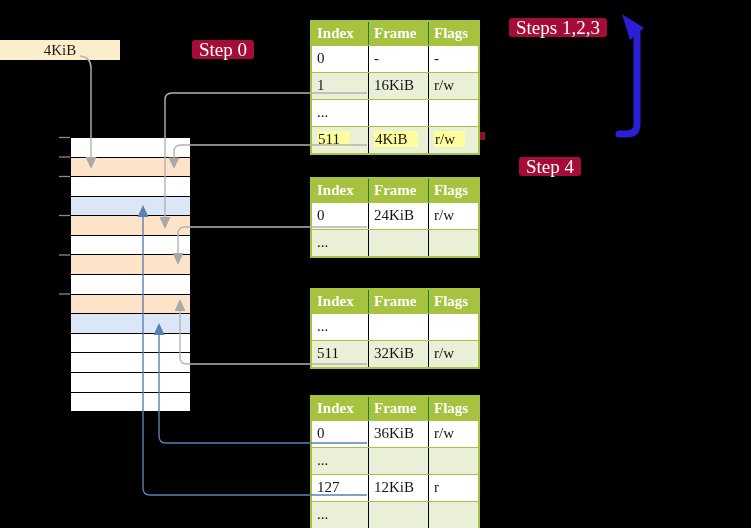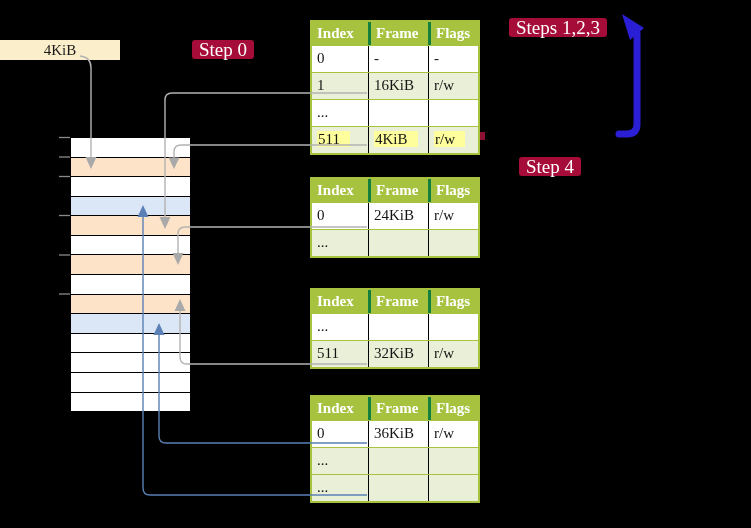--- a/index.html
+++ b/index.html
@@ -12,21 +12,21 @@
   .mrow:last-child{border-bottom:none;}
   .mrow[data-color="white"]{background:#ffffff;}
   .mrow[data-color="peach"]{background:#fde4c9;}
   .mrow[data-color="blue"]{background:#dbe7f6;}
   
   .pt{position:absolute;left:310px;width:170px;border:2px solid #a6c23f;
       box-sizing:border-box;background:#fff;z-index:2;}
   #pt1{top:20px;} #pt2{top:177px;} #pt3{top:288px;} #pt4{top:395px;}
   .hrow{display:flex;background:#a6c23f;height:23px;}
   .hcell{box-sizing:border-box;line-height:23px;padding-left:5px;color:#fff;
-         font-weight:bold;font-size:15px;border-left:3px solid #15803d;}
+         font-weight:bold;font-size:15px;border-left:1px solid #15803d;}
   .hcell:first-child{border-left:none;}
   .trow{display:flex;height:26px;border-top:1px solid #a6c23f;background:#fff;}
   .trow.shade{background:#eaf0d7;}
   .cell{box-sizing:border-box;line-height:25px;padding-left:5px;font-size:15px;
         color:#141414;border-left:1px solid #000;white-space:nowrap;overflow:hidden;}
   .cell:first-child{border-left:none;}
   .c1{width:56px;} .c2{width:60px;} .c3{width:50px;}
   .hl{background:#feff9c;padding:0 10px 0 1px;}
   
   #framelabel{position:absolute;left:0;top:40px;width:120px;height:20px;z-index:3;
@@ -143,20 +143,25 @@
     <div class="trow">
       <div class="cell c1">0</div>
       <div class="cell c2">36KiB</div>
       <div class="cell c3">r/w</div>
     </div>
     <div class="trow shade">
       <div class="cell c1">...</div>
       <div class="cell c2"></div>
       <div class="cell c3"></div>
     </div>
+    <div class="trow">
+      <div class="cell c1">127</div>
+      <div class="cell c2">12KiB</div>
+      <div class="cell c3">r</div>
+    </div>
     <div class="trow shade">
       <div class="cell c1">...</div>
       <div class="cell c2"></div>
       <div class="cell c3"></div>
     </div>
   </div>
 
   <svg id="overlay" width="751" height="528" viewBox="0 0 751 528">
 
     <g stroke="#8a8a8a" stroke-width="1.3">

